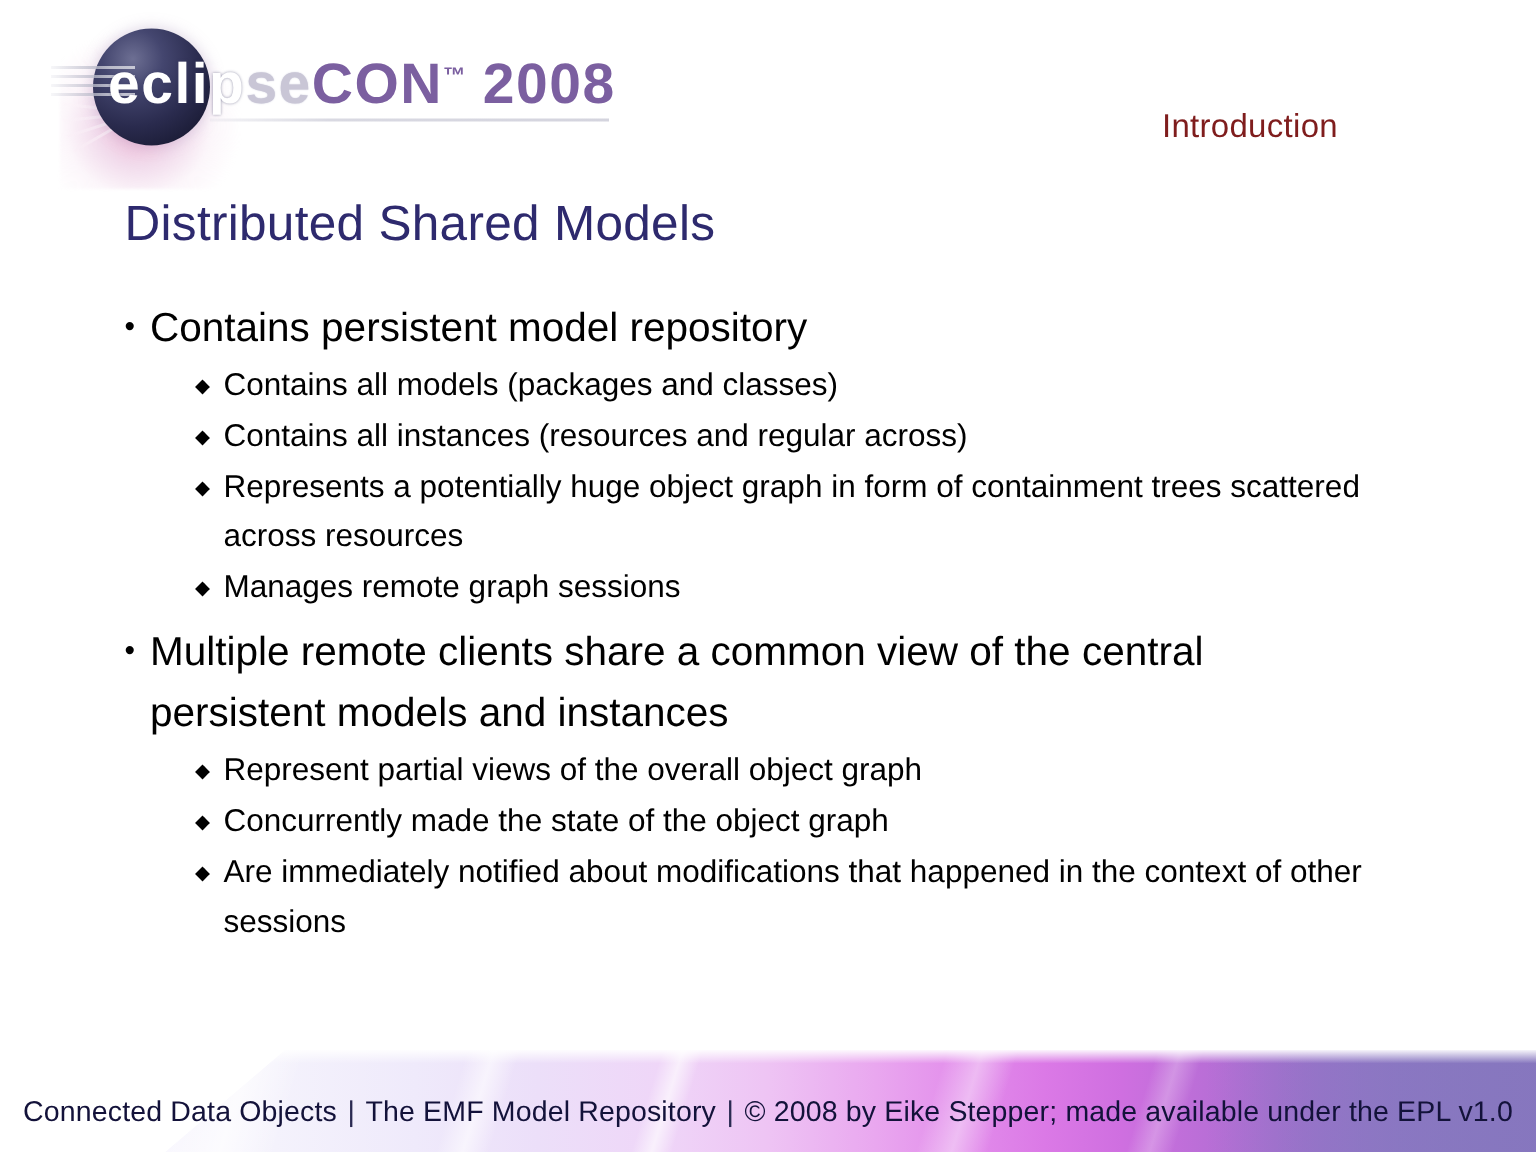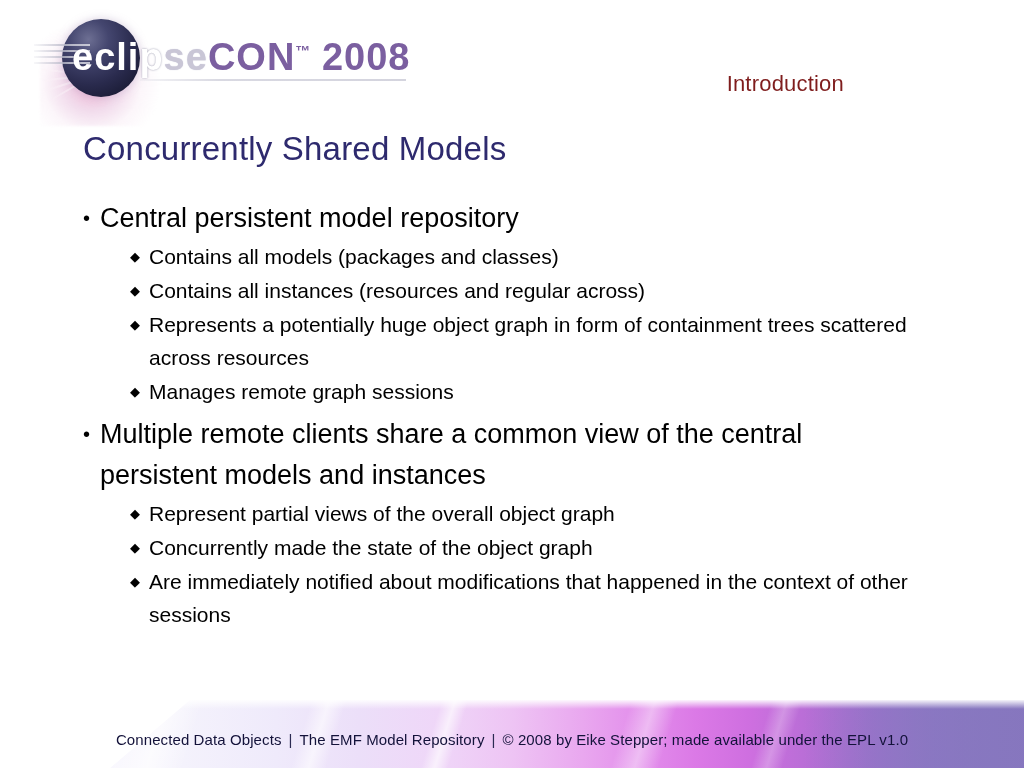--- a/index.html
+++ b/index.html
@@ -23,20 +23,21 @@
     background: #ffffff;
     overflow: hidden;
   }
 
   
   .header {
     position: absolute;
     left: 0; top: 0;
     width: 856px;
     height: 108px;
+    padding-left: 48px;
   }
 
   .logo-wrap {
     position: absolute;
     left: 34px;
     top: 14px;
     width: 360px;
     height: 84px;
   }
 
@@ -276,21 +277,21 @@
     left: 0; top: 0;
     width: 1024px; height: 9px;
     background: linear-gradient(180deg, rgba(255,255,255,0.92), rgba(255,255,255,0));
   }
   .footer-text {
     position: absolute;
     left: 0; top: 0;
     width: 1024px;
     text-align: center;
     padding-top: 31px;
-    font-size: 15px;
+    font-size: 19px;
     color: #13123a;
     letter-spacing: 0.1px;
     white-space: nowrap;
   }
   .sep { padding: 0 7px; color: #2b2a52; }
 </style>
 </head>
 <body>
 
 <div class="slide">
@@ -321,27 +322,27 @@
       </div>
 
       <div class="logo-text"><span class="lt-eclipse">eclip</span><span class="lt-se">se</span><span class="lt-con">CON</span><span class="lt-tm">™</span> <span class="lt-year">2008</span></div>
 
       <div class="logo-underline"></div>
     </div>
 
     <div class="header-topic">Introduction</div>
   </div>
 
-  <div class="slide-title">Concurrently Shared Models</div>
+  <div class="slide-title">Distributed Shared Models</div>
 
   <div class="body-content">
 
     <div class="bullet lvl1">
       <div class="mark">•</div>
-      <div class="txt">Central persistent model repository</div>
+      <div class="txt">Contains persistent model repository</div>
     </div>
 
     <div class="bullet lvl2">
       <div class="mark">◆</div>
       <div class="txt">Contains all models (packages and classes)</div>
     </div>
 
     <div class="bullet lvl2">
       <div class="mark">◆</div>
       <div class="txt">Contains all instances (resources and regular across)</div>

